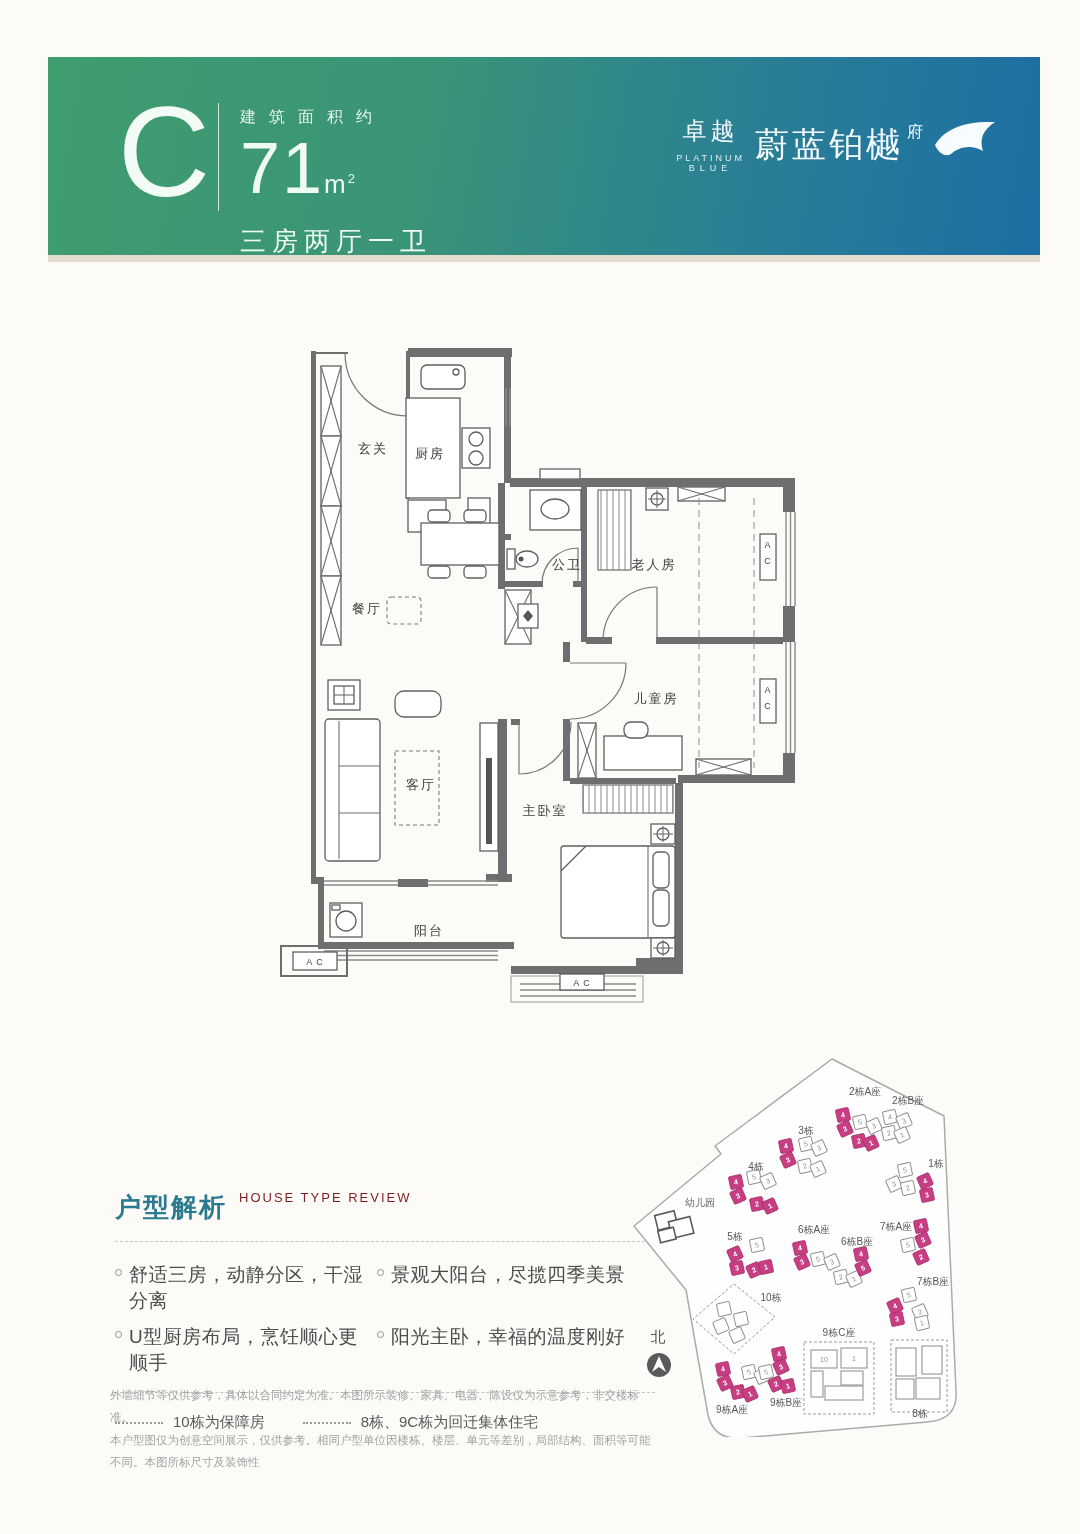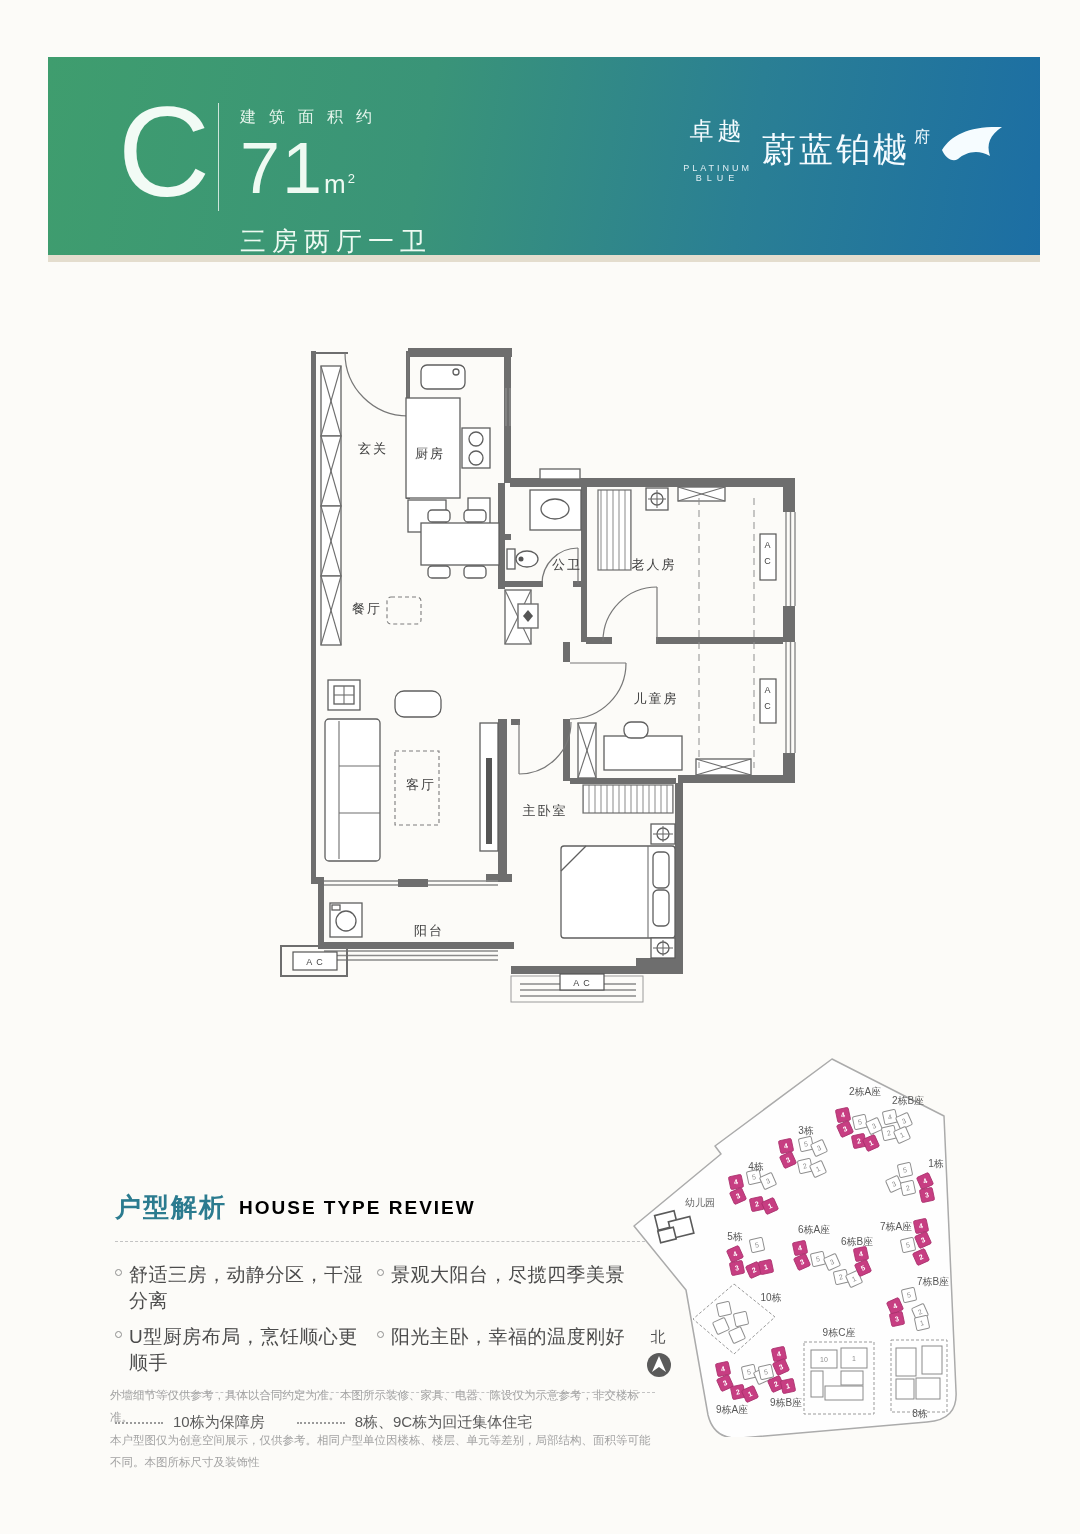--- a/index.html
+++ b/index.html
@@ -23,54 +23,54 @@
   .banner-divider {
     position:absolute; left:170px; top:46px; width:1px; height:108px;
     background:rgba(255,255,255,.75);
   }
   .area-block { position:absolute; left:192px; top:50px; color:#eefaf2; }
   .area-label { font-size:16px; letter-spacing:13px; opacity:.95; }
   .area-value { margin-top:2px; font-size:72px; font-weight:200; line-height:76px; letter-spacing:2px; }
   .area-unit { font-size:26px; font-weight:300;margin-top:13px; }
   .area-unit sup { font-size:13px; }
   .layout-text { margin-top:2px; font-size:26px; letter-spacing:6px; font-weight:300; }
-  .brand { position:absolute; right:36px; top:58px; display:flex; align-items:center; color:#f4fbff; }
+  .brand { position:absolute; right:43px; top:58px; display:flex; align-items:center; color:#f4fbff; }
   .brand-left { text-align:center; margin-right:10px; }
   .brand-left .cn { font-size:24px; letter-spacing:4px; font-weight:500; }
-  .brand-left .en1 { font-size:9px; letter-spacing:3px; margin-top:16px; opacity:.9; }
+  .brand-left .en1 { font-size:9px; letter-spacing:3px; margin-top:6px; opacity:.9; }
   .brand-left .en2 { font-size:9px; letter-spacing:5px; opacity:.9; }
   .brand-main { font-size:34px; font-weight:500; letter-spacing:3px; line-height:1; }
   .brand-suffix { font-size:16px; margin:-24px 6px 0 4px; font-weight:500; }
   .brand-flag { margin-left:4px; margin-top:-6px; }
   
   .floor-plan { position:absolute; left:268px; top:338px; }
   .wall { fill:#6e6e6e; stroke:none; }
   .thinwall { stroke:#6e6e6e; stroke-width:2; fill:none; }
   .furn { stroke:#5f5f5f; stroke-width:1.3; fill:#ffffff; }
   .furn-dash { stroke:#7c7c7c; stroke-width:1.1; fill:none; stroke-dasharray:4 3; }
   .hatchbox { fill:#ffffff; stroke:#6e6e6e; stroke-width:1.4; }
   .hline { stroke:#6e6e6e; stroke-width:1.1; }
   .winline { stroke:#8a8a8a; stroke-width:1.4; fill:none; }
   .arc { stroke:#777; stroke-width:1.2; fill:none; }
   .roomlabel { font-size:13px; fill:#3e3e3e; letter-spacing:2px; }
   .aclabel { font-size:9px; fill:#444; letter-spacing:1px; }
   .acbox { fill:#fff; stroke:#555; stroke-width:1.2; }
   
   .review { position:absolute; left:115px; top:1190px; width:540px; }
-  .review-title { display:flex; align-items:center; gap:12px; }
+  .review-title { display:flex; align-items:flex-start; gap:12px; }
   .review-title .cn { font-size:26px; font-weight:700; color:#2b7b8f; letter-spacing:2px; }
-  .review-title .en { font-size:19px; color:#000000; letter-spacing:2px; font-weight:700; }
+  .review-title .en { font-size:13px; color:#7f1d1d; letter-spacing:2px; font-weight:400; }
   .sep-dash { border:none; border-top:1px dashed #c3c3c3; margin:16px 0 14px 0; }
   .bullets { display:grid; grid-template-columns:262px auto; row-gap:10px;margin-top:20px; }
   .bullet { display:flex; align-items:flex-start; font-size:19px; color:#4c4c4c; letter-spacing:.5px; }
   .bullet .dot {
     width:7px; height:7px; border:1.5px solid #8f8f8f; border-radius:50%;
     margin:7px 7px 0 0; flex:none;
   }
-  .legend { display:flex; align-items:center; gap:4px; margin-top:20px; }
+  .legend { display:flex; align-items:center; gap:10px; margin-top:20px; }
   .legend-item { display:flex; align-items:center; margin-right:28px; }
   .legend-line { width:48px; border-top:2px dotted #9a9a9a; margin-right:10px; }
   .legend-text { font-size:15px; color:#5a5a5a; }
   
   .disclaimer { position:absolute; left:110px; top:1384px; width:545px; font-size:11.5px; color:#a3a3a3; line-height:1.95; }
   
   .site-plan { position:absolute; left:628px; top:1053px; }
   .sq-pink { fill:#c73e82; stroke:#a92f6c; stroke-width:.8; }
   .sq-white { fill:#ffffff; stroke:#8f8f8f; stroke-width:1; }
   .bldlabel { font-size:10px; fill:#565656; }

